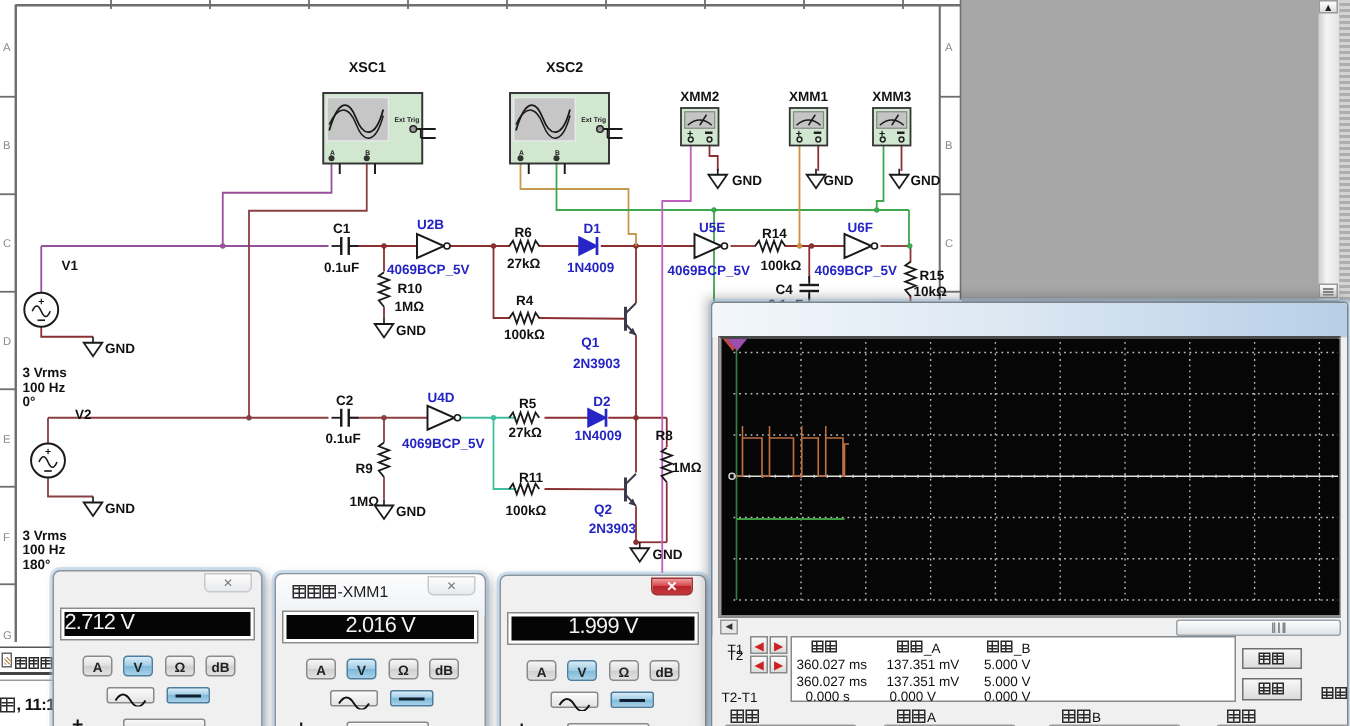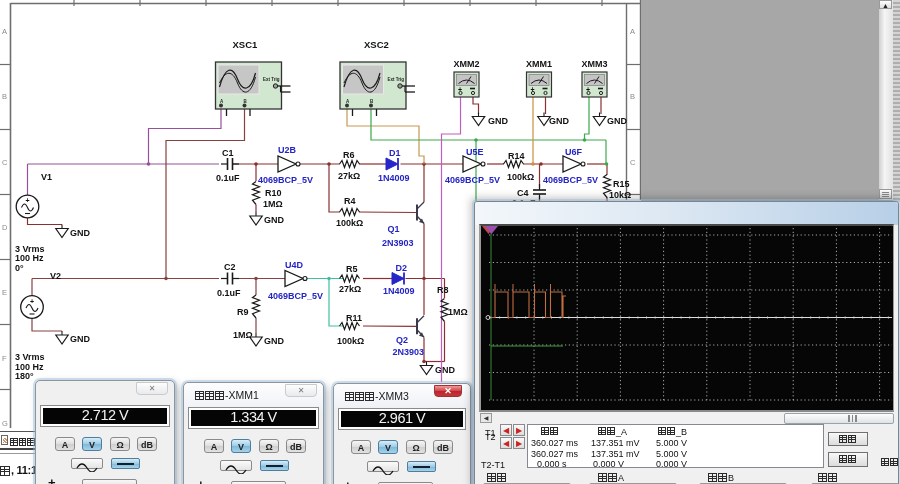--- a/index.html
+++ b/index.html
@@ -302,59 +302,58 @@
       <div style="position:absolute;left:1px;top:2px;width:4px;height:5px;background:repeating-linear-gradient(45deg,#c96,#c96 1px,#fff 1px,#fff 2px)"></div>
     </div>
 <div class="nw" style="position:absolute;left:10px;top:5.5px;font-size:0;line-height:0"><i class="g gp"></i><i class="g gp"></i><i class="g gp"></i></div>
 <div style="position:absolute;left:0;top:16px;width:35px;border-top:2px solid #444"></div>
 <div style="position:absolute;left:0;top:21px;width:35px;border-top:1px solid #999"></div>
 <div class="nw" style="position:absolute;left:0px;top:31.5px;font-size:11px;font-weight:bold;color:#111;letter-spacing:-0.3px"><i class="g" style="width:10px;height:10px;vertical-align:-2px"></i>, 11:1:</div>
 </div>
 <div style="position:absolute;left:35px;top:380px;width:140px;height:110px;background:#f0f0f0;border:1px solid #8e959c;border-radius:5px 5px 0 0;box-shadow:0 0 0 2px rgba(150,190,225,0.45),3px 3px 8px rgba(0,0,0,0.3)">
   <div style="position:absolute;right:6px;top:1px;width:32px;height:13px;background:linear-gradient(#fdfdfd,#e8eaed);border:1px solid #c8cacc;border-radius:0 0 4px 4px;color:#777;text-align:center;font-size:8px;line-height:12px">✕</div>
   <div style="position:absolute;left:4px;top:24px;right:4px;height:22px;background:#fff;border:1px solid #8a8a8a;padding:2px">
-    <div style="background:#050505;height:100%;color:#f2f2f2;text-align:center;font-size:14.5px;letter-spacing:-0.5px;line-height:15.5px">2.712 V</div>
+    <div style="background:#050505;height:100%;color:#f2f2f2;font-size:14.5px;letter-spacing:-0.5px;line-height:15.5px">2.712 V</div>
   </div>
   <div style="position:absolute;left:19px;top:56px;width:20px;height:14px;border:1px solid #8a8a8a;border-radius:3px;background:linear-gradient(#f6f6f6,#dedede 50%,#cfcfcf 52%,#e2e2e2);text-align:center;font-size:9px;font-weight:bold;color:#222;line-height:14px">A</div>
     <div style="position:absolute;left:46px;top:56px;width:20px;height:14px;border:1px solid #4e7e9e;border-radius:3px;background:linear-gradient(#d7ecf9,#9fcbe4 50%,#7db9da 52%,#a8d2e8);text-align:center;font-size:9px;font-weight:bold;color:#222;line-height:14px">V</div>
     <div style="position:absolute;left:74px;top:56px;width:20px;height:14px;border:1px solid #8a8a8a;border-radius:3px;background:linear-gradient(#f6f6f6,#dedede 50%,#cfcfcf 52%,#e2e2e2);text-align:center;font-size:9px;font-weight:bold;color:#222;line-height:14px">Ω</div>
     <div style="position:absolute;left:101px;top:56px;width:20px;height:14px;border:1px solid #8a8a8a;border-radius:3px;background:linear-gradient(#f6f6f6,#dedede 50%,#cfcfcf 52%,#e2e2e2);text-align:center;font-size:9px;font-weight:bold;color:#222;line-height:14px">dB</div>
   <div style="position:absolute;left:35px;top:77px;width:32px;height:11px;border:1px solid #8a8a8a;border-radius:2px;background:linear-gradient(#fbfbfb,#e4e4e4);text-align:center"><svg width="22" height="9" style="vertical-align:1px">
         <path d="M1 5 q 5 -8 10 0 q 5 8 10 0" fill="none" stroke="#111" stroke-width="1.3"></path>
       </svg></div>
   <div style="position:absolute;left:75px;top:77px;width:29px;height:11px;border:1px solid #4e7e9e;border-radius:2px;background:linear-gradient(#d7ecf9,#9fcbe4 50%,#7db9da 52%,#a8d2e8);text-align:center">
       <div style="margin:4px auto 0;width:17px;border-top:2px solid #102030"></div>
     </div>
   <div style="position:absolute;left:12px;top:94px;font-size:13px;font-weight:bold;color:#111">+</div>
   <div style="position:absolute;left:46px;top:98px;width:55px;height:10px;border:1px solid #8a8a8a;border-radius:2px;background:linear-gradient(#f8f8f8,#e0e0e0)"></div>
 </div>
 <div style="position:absolute;left:183px;top:382px;width:141px;height:108px;background:#f0f0f0;border:1px solid #8e959c;border-radius:5px 5px 0 0;box-shadow:0 0 0 2px rgba(150,190,225,0.45),3px 3px 8px rgba(0,0,0,0.3)">
   <div style="height:28px;background:linear-gradient(#fdfdfe,#eef1f5);border-radius:5px 5px 0 0;padding:6px 0 0 11px;font-size:10.5px;color:#1a1a1a"><i class="g ti"></i><i class="g ti"></i><i class="g ti"></i>-XMM1</div>
   <div style="position:absolute;right:6px;top:1px;width:32px;height:13px;background:linear-gradient(#fdfdfd,#e8eaed);border:1px solid #c8cacc;border-radius:0 0 4px 4px;color:#777;text-align:center;font-size:8px;line-height:12px">✕</div>
   <div style="position:absolute;left:4px;top:24px;right:4px;height:22px;background:#fff;border:1px solid #8a8a8a;padding:2px">
-    <div style="background:#050505;height:100%;color:#f2f2f2;text-align:center;font-size:14.5px;letter-spacing:-0.5px;line-height:15.5px">1.334 V</div>
+    <div style="background:#050505;height:100%;color:#f2f2f2;text-align:center;font-size:14.5px;letter-spacing:-0.5px;line-height:15.5px">2.016 V</div>
   </div>
   <div style="position:absolute;left:20px;top:56px;width:20px;height:14px;border:1px solid #8a8a8a;border-radius:3px;background:linear-gradient(#f6f6f6,#dedede 50%,#cfcfcf 52%,#e2e2e2);text-align:center;font-size:9px;font-weight:bold;color:#222;line-height:14px">A</div>
     <div style="position:absolute;left:47px;top:56px;width:20px;height:14px;border:1px solid #4e7e9e;border-radius:3px;background:linear-gradient(#d7ecf9,#9fcbe4 50%,#7db9da 52%,#a8d2e8);text-align:center;font-size:9px;font-weight:bold;color:#222;line-height:14px">V</div>
     <div style="position:absolute;left:75px;top:56px;width:20px;height:14px;border:1px solid #8a8a8a;border-radius:3px;background:linear-gradient(#f6f6f6,#dedede 50%,#cfcfcf 52%,#e2e2e2);text-align:center;font-size:9px;font-weight:bold;color:#222;line-height:14px">Ω</div>
     <div style="position:absolute;left:102px;top:56px;width:20px;height:14px;border:1px solid #8a8a8a;border-radius:3px;background:linear-gradient(#f6f6f6,#dedede 50%,#cfcfcf 52%,#e2e2e2);text-align:center;font-size:9px;font-weight:bold;color:#222;line-height:14px">dB</div>
   <div style="position:absolute;left:36px;top:77px;width:32px;height:11px;border:1px solid #8a8a8a;border-radius:2px;background:linear-gradient(#fbfbfb,#e4e4e4);text-align:center"><svg width="22" height="9" style="vertical-align:1px">
         <path d="M1 5 q 5 -8 10 0 q 5 8 10 0" fill="none" stroke="#111" stroke-width="1.3"></path>
       </svg></div>
   <div style="position:absolute;left:76px;top:77px;width:29px;height:11px;border:1px solid #4e7e9e;border-radius:2px;background:linear-gradient(#d7ecf9,#9fcbe4 50%,#7db9da 52%,#a8d2e8);text-align:center">
       <div style="margin:4px auto 0;width:17px;border-top:2px solid #102030"></div>
     </div>
   <div style="position:absolute;left:13px;top:94px;font-size:13px;font-weight:bold;color:#111">+</div>
   <div style="position:absolute;left:47px;top:98px;width:55px;height:10px;border:1px solid #8a8a8a;border-radius:2px;background:linear-gradient(#f8f8f8,#e0e0e0)"></div>
 </div>
 <div style="position:absolute;left:333px;top:383px;width:138px;height:107px;background:#f0f0f0;border:1px solid #8e959c;border-radius:5px 5px 0 0;box-shadow:0 0 0 2px rgba(150,190,225,0.45),3px 3px 8px rgba(0,0,0,0.3)">
-  <div style="height:24px;background:linear-gradient(#fdfdfe,#eef1f5);border-radius:5px 5px 0 0;padding:6px 0 0 11px;font-size:10.5px;color:#1a1a1a"><i class="g ti"></i><i class="g ti"></i><i class="g ti"></i>-XMM3</div>
   <div style="position:absolute;right:8px;top:1px;width:28px;height:12px;background:linear-gradient(#f09a9a,#d6494f 45%,#b8262c 50%,#c4363c);border:1px solid #9c3336;border-radius:0 0 4px 4px;color:#fff;text-align:center;font-size:9px;font-weight:bold;line-height:11px">✕</div>
   <div style="position:absolute;left:4px;top:24px;right:4px;height:22px;background:#fff;border:1px solid #8a8a8a;padding:2px">
-    <div style="background:#050505;height:100%;color:#f2f2f2;text-align:center;font-size:14.5px;letter-spacing:-0.5px;line-height:15.5px">2.961 V</div>
+    <div style="background:#050505;height:100%;color:#f2f2f2;text-align:center;font-size:14.5px;letter-spacing:-0.5px;line-height:15.5px">1.999 V</div>
   </div>
   <div style="position:absolute;left:17px;top:56px;width:20px;height:14px;border:1px solid #8a8a8a;border-radius:3px;background:linear-gradient(#f6f6f6,#dedede 50%,#cfcfcf 52%,#e2e2e2);text-align:center;font-size:9px;font-weight:bold;color:#222;line-height:14px">A</div>
     <div style="position:absolute;left:44px;top:56px;width:20px;height:14px;border:1px solid #4e7e9e;border-radius:3px;background:linear-gradient(#d7ecf9,#9fcbe4 50%,#7db9da 52%,#a8d2e8);text-align:center;font-size:9px;font-weight:bold;color:#222;line-height:14px">V</div>
     <div style="position:absolute;left:72px;top:56px;width:20px;height:14px;border:1px solid #8a8a8a;border-radius:3px;background:linear-gradient(#f6f6f6,#dedede 50%,#cfcfcf 52%,#e2e2e2);text-align:center;font-size:9px;font-weight:bold;color:#222;line-height:14px">Ω</div>
     <div style="position:absolute;left:99px;top:56px;width:20px;height:14px;border:1px solid #8a8a8a;border-radius:3px;background:linear-gradient(#f6f6f6,#dedede 50%,#cfcfcf 52%,#e2e2e2);text-align:center;font-size:9px;font-weight:bold;color:#222;line-height:14px">dB</div>
   <div style="position:absolute;left:33px;top:77px;width:32px;height:11px;border:1px solid #8a8a8a;border-radius:2px;background:linear-gradient(#fbfbfb,#e4e4e4);text-align:center"><svg width="22" height="9" style="vertical-align:1px">
         <path d="M1 5 q 5 -8 10 0 q 5 8 10 0" fill="none" stroke="#111" stroke-width="1.3"></path>
       </svg></div>
   <div style="position:absolute;left:73px;top:77px;width:29px;height:11px;border:1px solid #4e7e9e;border-radius:2px;background:linear-gradient(#d7ecf9,#9fcbe4 50%,#7db9da 52%,#a8d2e8);text-align:center">
       <div style="margin:4px auto 0;width:17px;border-top:2px solid #102030"></div>

